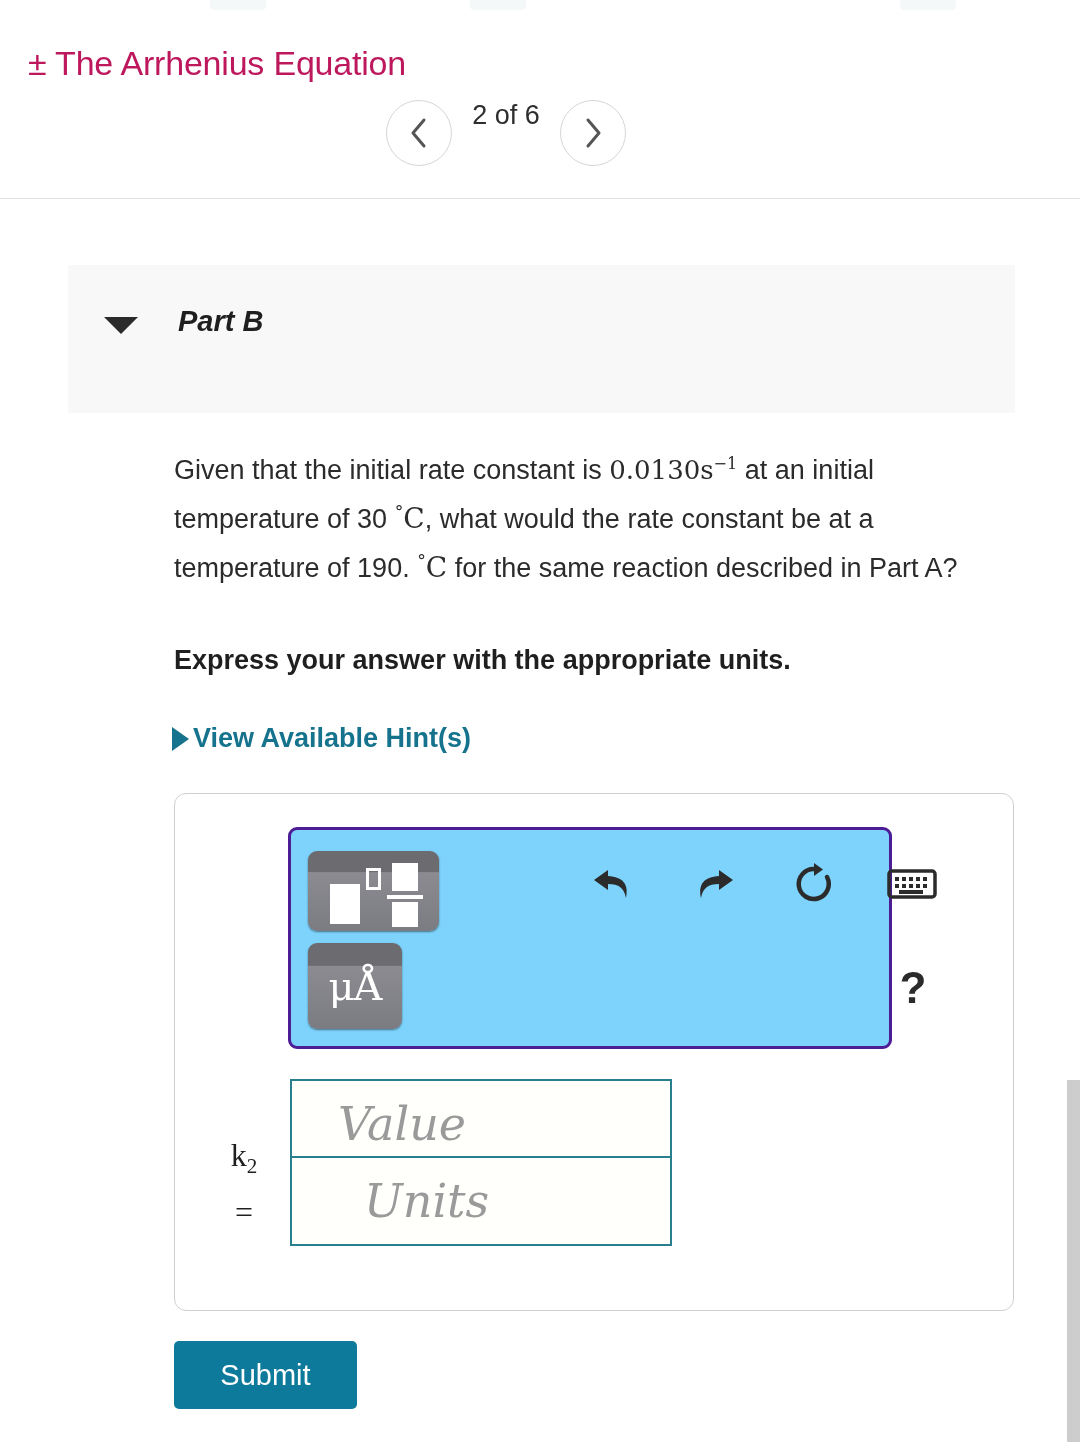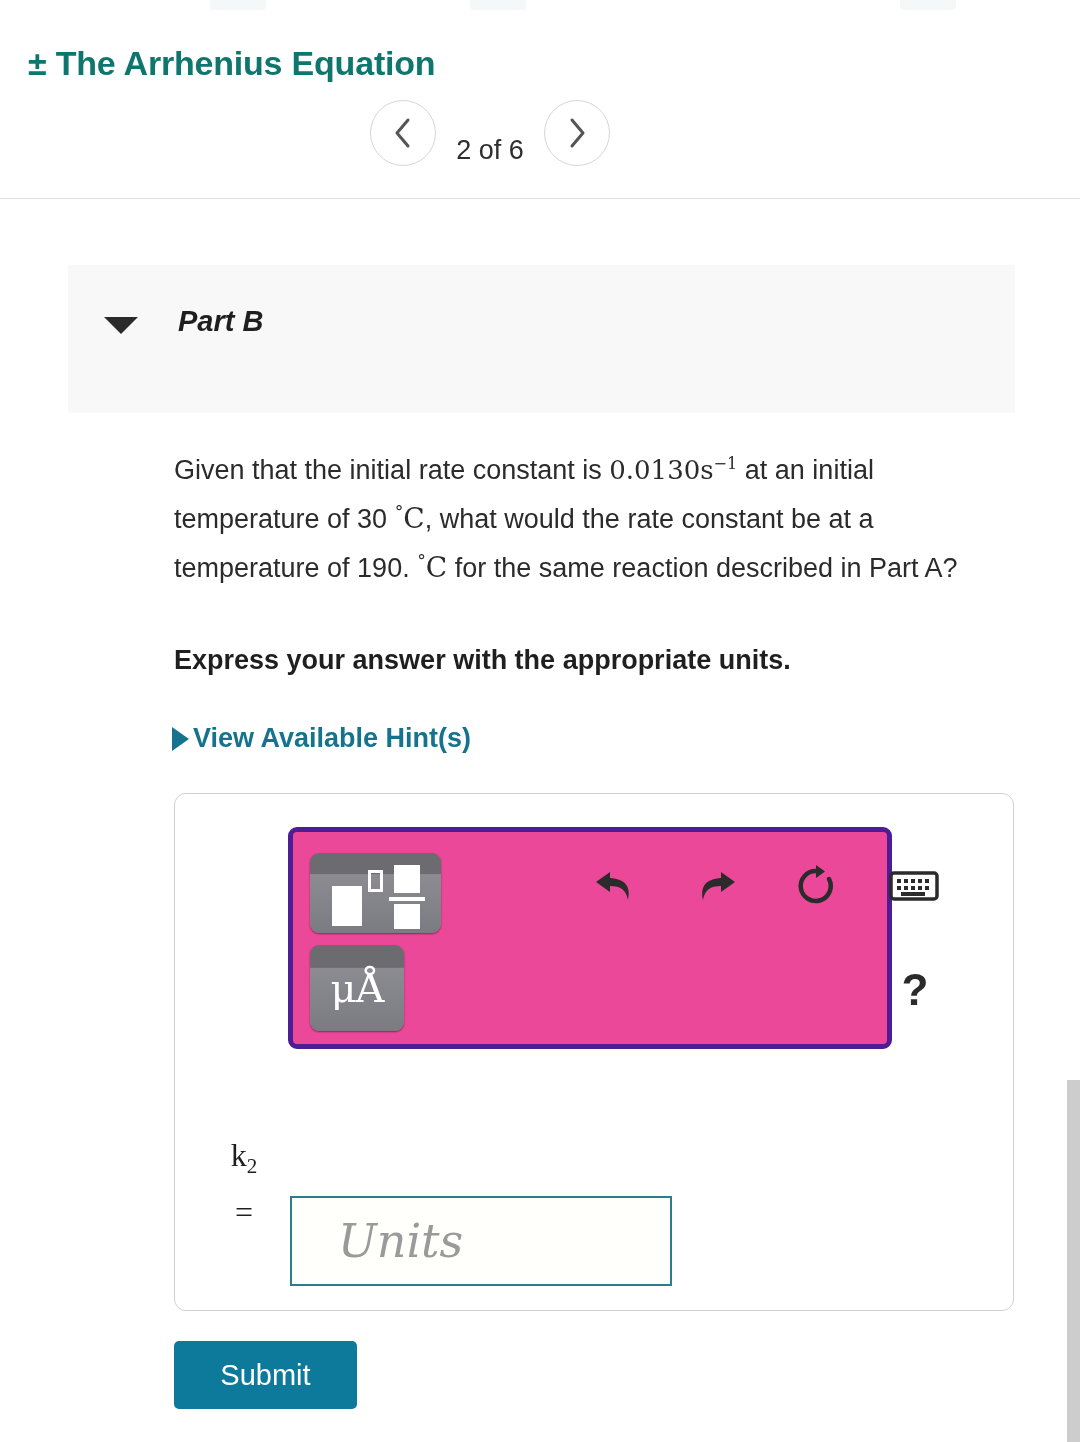--- a/index.html
+++ b/index.html
@@ -43,31 +43,31 @@
     position: absolute;
     top: 14px; left: 0;
     width: 1080px;
     height: 184px;
   }
   .assignment-title {
     position: absolute;
     left: 28px;
     top: 30px;
     font-size: 34px;
-    font-weight: bold;
-    color: #0f766e;
+    font-weight: normal;
+    color: #be185d;
     letter-spacing: -0.2px;
     white-space: nowrap;
   }
   .pager {
     position: absolute;
-    left: 370px;
+    left: 386px;
     top: 86px;
     display: flex;
-    align-items: flex-end;
+    align-items: flex-start;
     gap: 0;
   }
   .pager-btn {
     width: 66px; height: 66px;
     border-radius: 50%;
     border: 1px solid #d6d6d6;
     background: #ffffff;
     display: flex;
     align-items: center;
     justify-content: center;
@@ -190,22 +190,22 @@
     background: #ffffff;
     box-sizing: border-box;
   }
 
   .mathbar {
     position: absolute;
     left: 113px;
     top: 33px;
     width: 604px;
     height: 222px;
-    background: #ec4899;
-    border: 5px solid #4c1d95;
+    background: #7dd3fc;
+    border: 3px solid #4c1d95;
     border-radius: 9px;
     box-sizing: border-box;
   }
 
   .palette-btn {
     position: absolute;
     border-radius: 9px;
     background: linear-gradient(to bottom, #6b6b70 0%, #6b6b70 26%, #8b8b91 27%, #7b7b82 100%);
     box-shadow: 0 1px 2px rgba(0,0,0,.45);
     cursor: pointer;
@@ -320,21 +320,21 @@
     width: 382px;
     height: 90px;
     border: 2px solid #2a7f8e;
     background: #fffffc;
     box-sizing: border-box;
     display: flex;
     align-items: center;
     cursor: text;
   }
   .field-value { top: 285px; }
-  .field-units { top: 402px; }
+  .field-units { top: 362px; padding-left: 26px; }
   .field .ph {
     margin-left: 46px;
     font-family: "DejaVu Serif", "Liberation Serif", serif;
     font-style: italic;
     font-size: 46px;
     color: #9a9a9a;
     line-height: 1;
   }
 
   
@@ -486,20 +486,23 @@
     </div>
 
     <div class="help-icon">?</div>
   </div>
 
   <div class="var-label">
     <span>k</span><span class="sub">2</span><br>
     <span>=</span>
   </div>
 
+  <div class="field field-value">
+    <span class="ph">Value</span>
+  </div>
 
   <div class="field field-units">
     <span class="ph">Units</span>
   </div>
 </div>
 
 <button class="submit-btn">Submit</button>
 
 <div class="scrollbar-track">
   <div class="scrollbar-thumb"></div>

